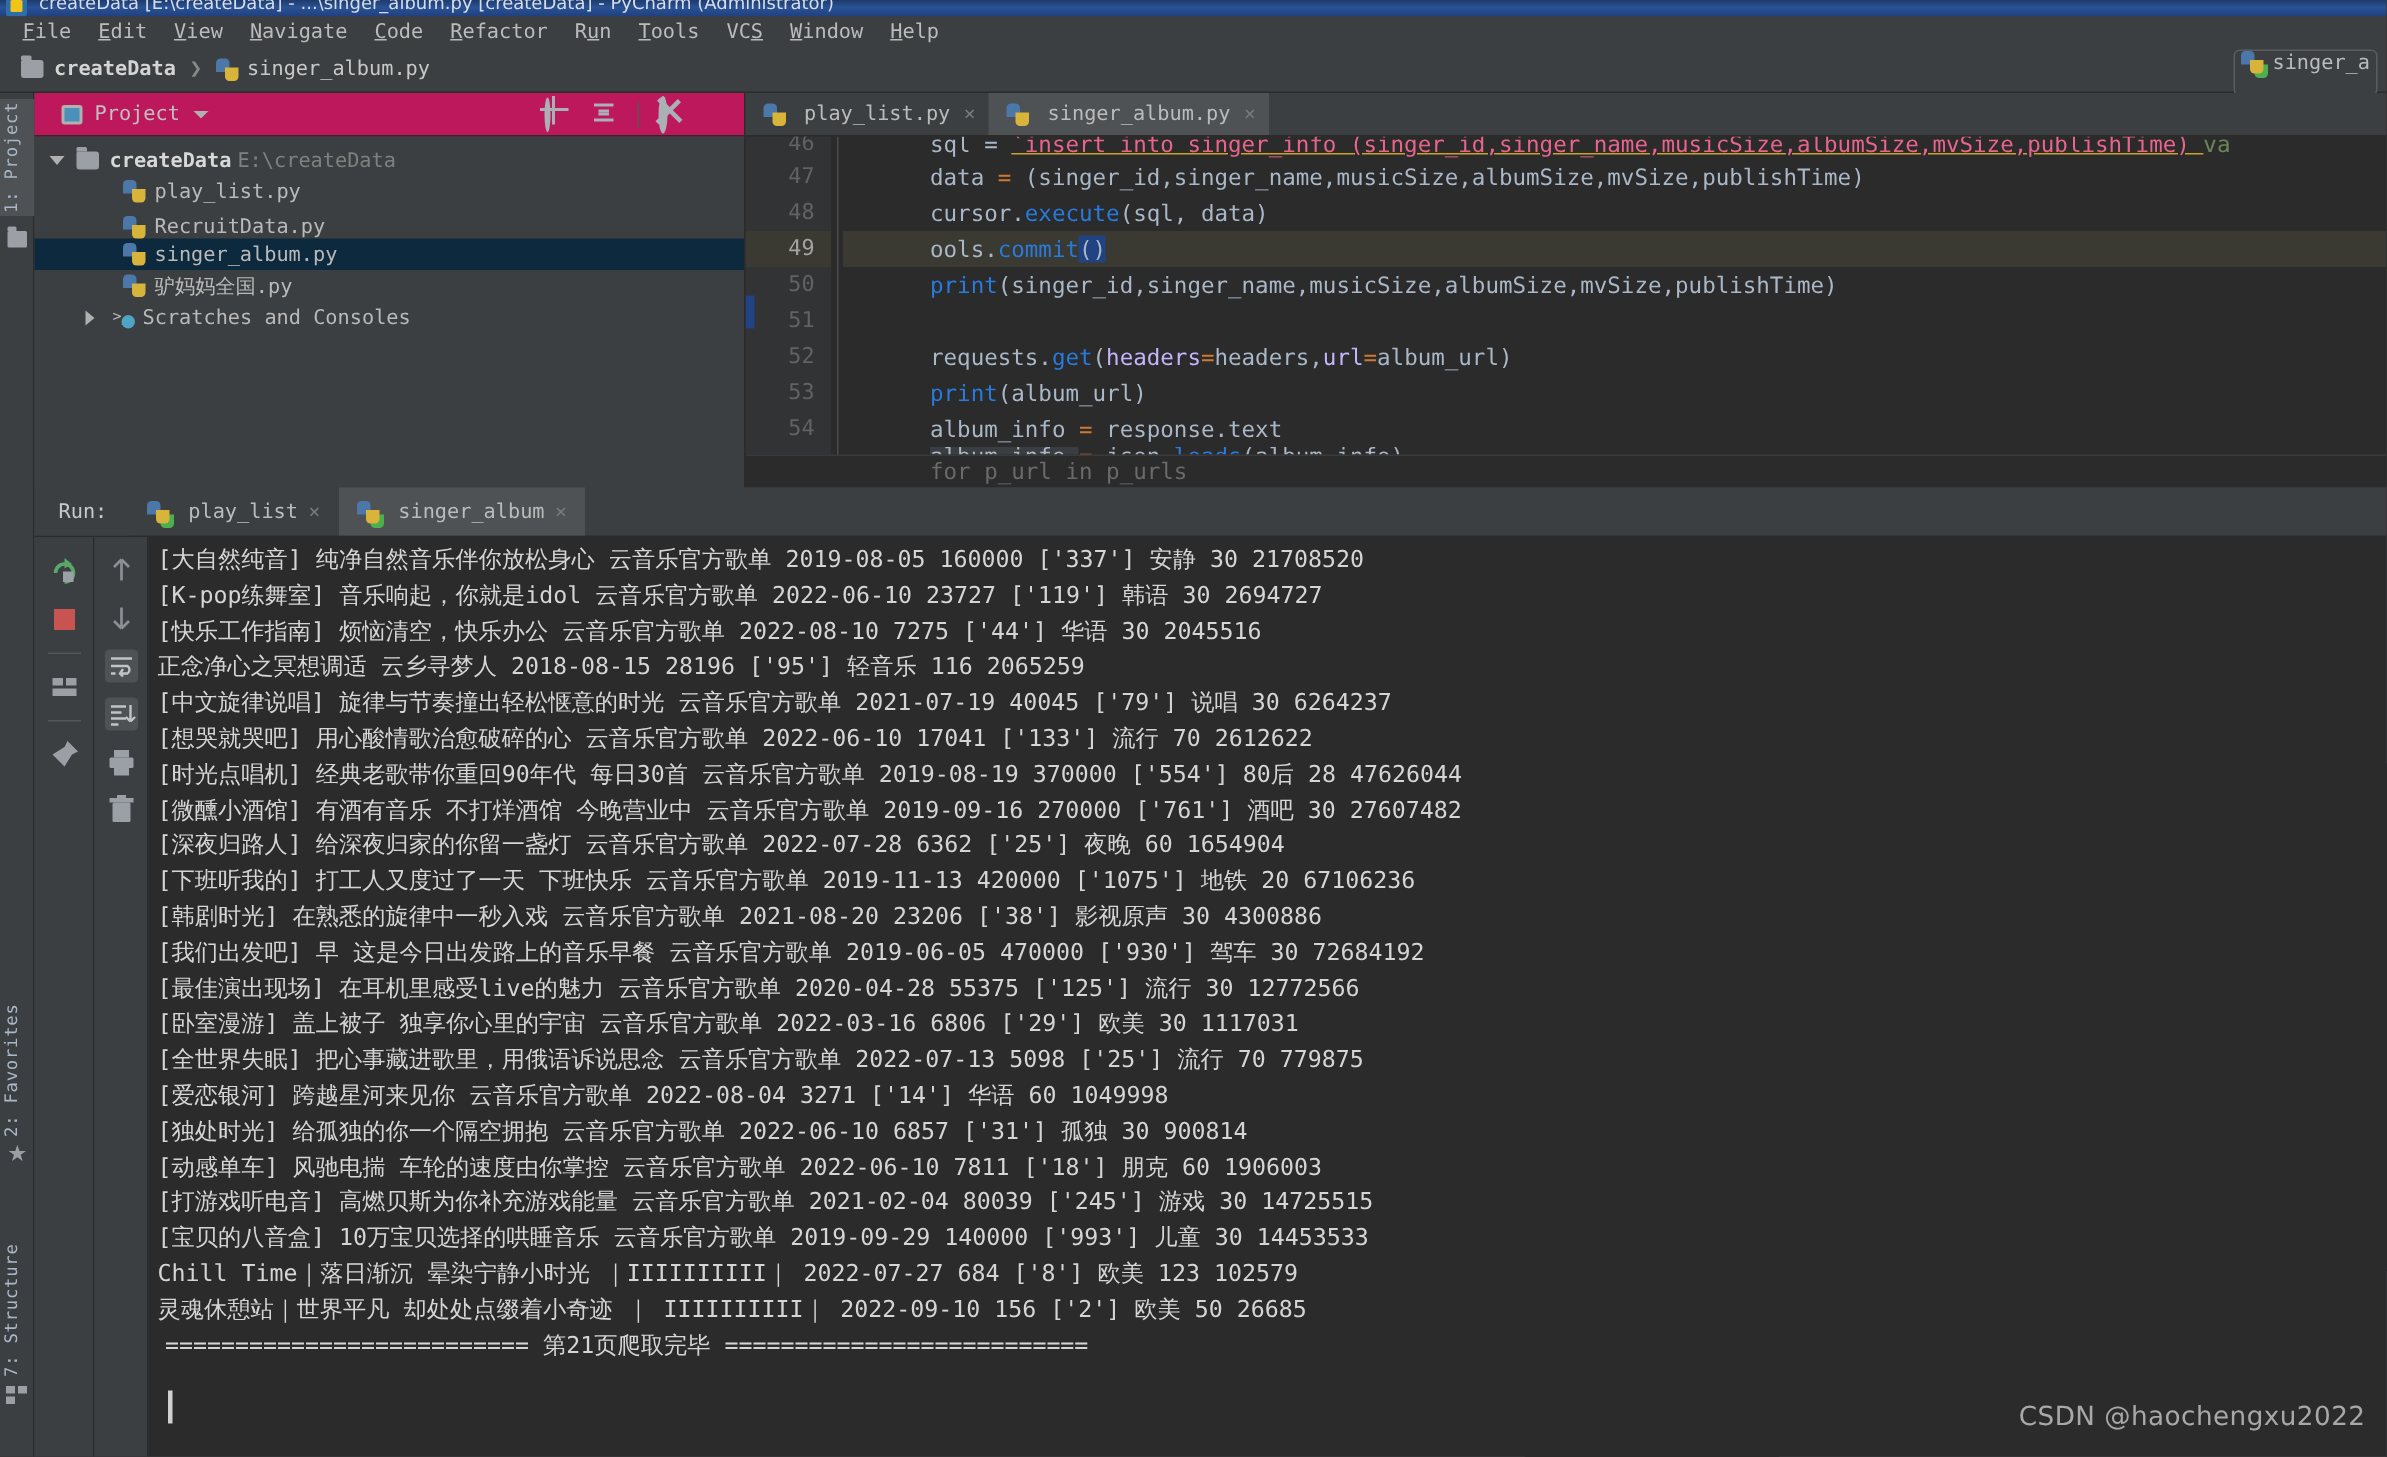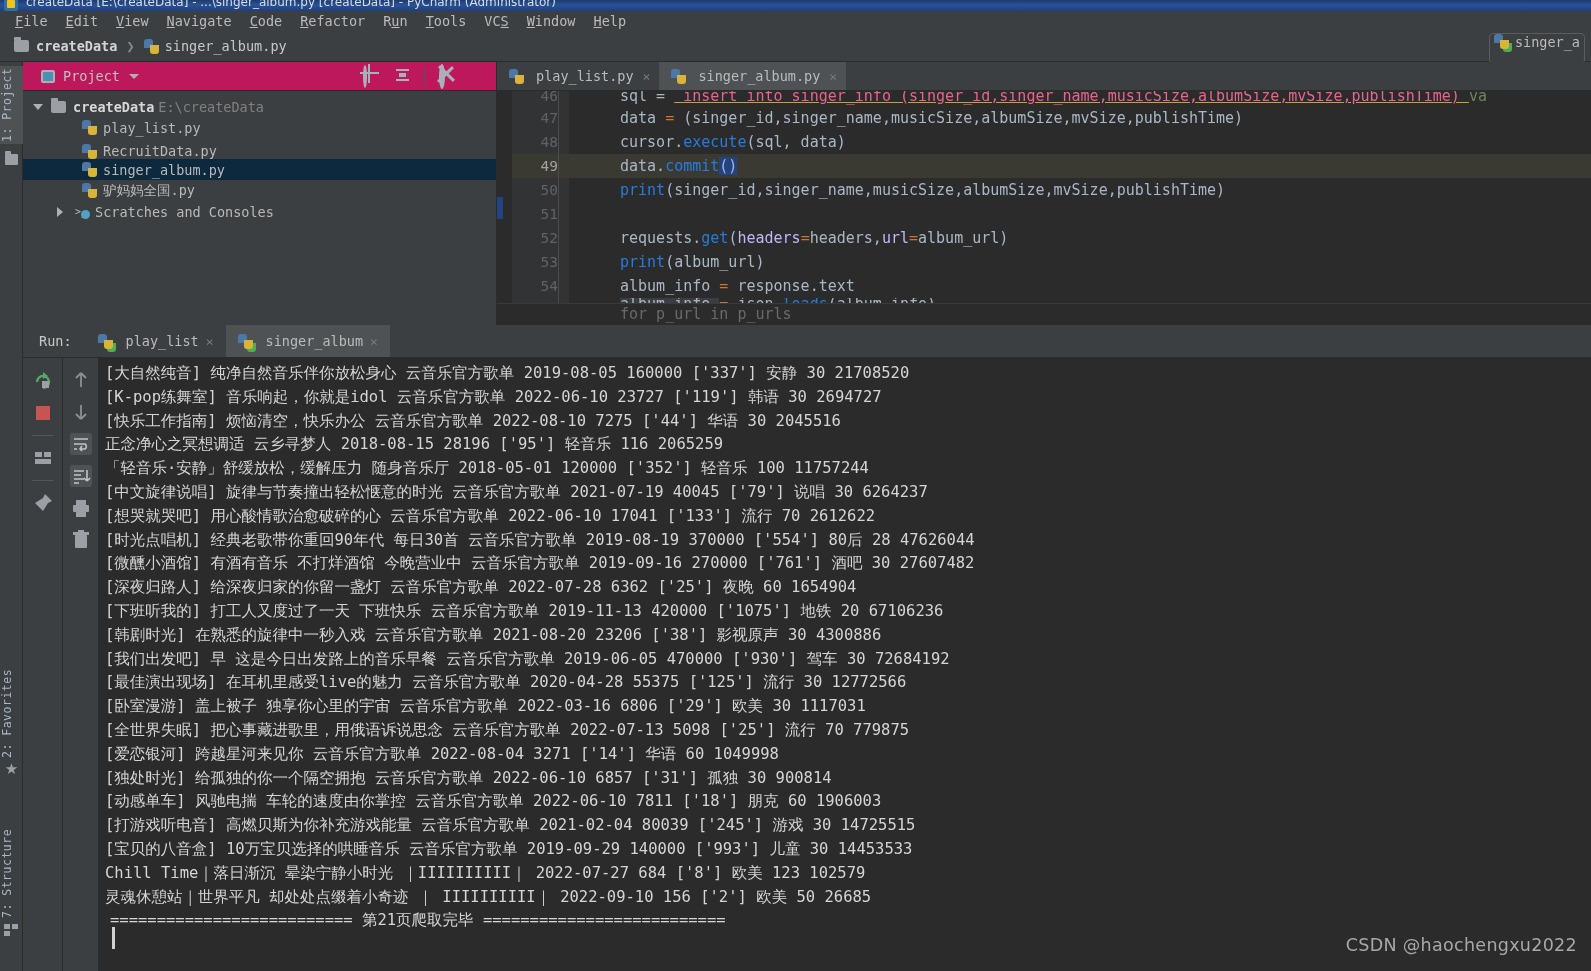--- a/index.html
+++ b/index.html
@@ -196,21 +196,21 @@
   .etab {
     display: flex; align-items: center; padding: 0 9px 0 12px; gap: 6px;
     font-size: 13.5px; color: #bbbbbb; white-space: nowrap;
     font-family: "DejaVu Sans Mono", "Liberation Mono", monospace;
   }
   .etab.active { background: #4e5254; }
   .etab .x { color: #7b7b7b; font-size: 13px; margin-left: 3px; }
 
   .code-wrap { position: relative; height: 234px; overflow: hidden; background: #2b2b2b; }
   .gutter {
-    position: absolute; top: 0; left: 15px; width: 57px; height: 234px;
+    position: absolute; top: 0; left: 0; width: 57px; height: 234px;
     background: #313335;
   }
   .gutter-line {
     height: 24px; line-height: 24px; text-align: right; padding-right: 11px;
     font-size: 14.5px; color: #606366;
     font-family: "DejaVu Sans Mono", "Liberation Mono", monospace;
   }
   .gutter-line.cur { color: #a4a3a3; background: #3a3a32; }
   .gutter-sep { position:absolute; left:61px; top:0; width:1px; height:234px; background:#4b4b4b;}
   .code-lines { position: absolute; top: 0; left: 65px; right: 0; }
@@ -427,21 +427,21 @@
         <div class="gutter-line">54</div>
         <div class="gutter-line">55</div>
       </div>
       <div class="gutter-sep"></div>
       <div class="editor-side-marker"></div>
 
       <div class="code-lines">
         <div class="cline" style="height:15px;line-height:10px;overflow:hidden;"><span class="tok-op">sql = </span><span class="tok-sql">`insert into singer_info (singer_id,singer_name,musicSize,albumSize,mvSize,publishTime) </span><span class="tok-str">va</span></div>
         <div class="cline"><span>data </span><span class="tok-kw">=</span><span> (singer_id,singer_name,musicSize,albumSize,mvSize,publishTime)</span></div>
         <div class="cline"><span>cursor.</span><span class="tok-call">execute</span><span>(sql, data)</span></div>
-        <div class="cline cur"><span>data.</span><span class="tok-call">commit</span><span class="sel-box">()</span></div>
+        <div class="cline cur"><span>ools.</span><span class="tok-call">commit</span><span class="sel-box">()</span></div>
         <div class="cline"><span class="tok-call">print</span><span>(singer_id,singer_name,musicSize,albumSize,mvSize,publishTime)</span></div>
         <div class="cline"></div>
         <div class="cline"><span>requests.</span><span class="tok-call">get</span><span>(</span><span class="tok-param">headers</span><span class="tok-kw">=</span><span>headers,</span><span class="tok-param">url</span><span class="tok-kw">=</span><span>album_url)</span></div>
         <div class="cline"><span class="tok-call">print</span><span>(album_url)</span></div>
         <div class="cline"><span>album_info </span><span class="tok-kw">=</span><span> response.text</span></div>
         <div class="cline" style="height:14px;line-height:12px;overflow:hidden;"><span style="background:#3a3d41;">album_info </span><span class="tok-kw">=</span><span> json.</span><span class="tok-call">loads</span><span>(album_info)</span></div>
       </div>
 
       <div class="editor-breadcrumb-bar"></div>
       <div class="ghost-line">for p_url in p_urls</div>
@@ -530,21 +530,20 @@
             <rect x="8" y="1" width="6" height="3" fill="#9aa0a6"></rect>
           </svg>
         </div>
       </div>
 
       <div class="console">
         <div class="cl">[大自然纯音] 纯净自然音乐伴你放松身心 云音乐官方歌单 2019-08-05 160000 ['337'] 安静 30 21708520</div>
         <div class="cl">[K-pop练舞室] 音乐响起，你就是idol 云音乐官方歌单 2022-06-10 23727 ['119'] 韩语 30 2694727</div>
         <div class="cl">[快乐工作指南] 烦恼清空，快乐办公 云音乐官方歌单 2022-08-10 7275 ['44'] 华语 30 2045516</div>
         <div class="cl">正念净心之冥想调适 云乡寻梦人 2018-08-15 28196 ['95'] 轻音乐 116 2065259</div>
-        <div class="cl">「轻音乐·安静」舒缓放松，缓解压力 随身音乐厅 2018-05-01 120000 ['352'] 轻音乐 100 11757244</div>
         <div class="cl">[中文旋律说唱] 旋律与节奏撞出轻松惬意的时光 云音乐官方歌单 2021-07-19 40045 ['79'] 说唱 30 6264237</div>
         <div class="cl">[想哭就哭吧] 用心酸情歌治愈破碎的心 云音乐官方歌单 2022-06-10 17041 ['133'] 流行 70 2612622</div>
         <div class="cl">[时光点唱机] 经典老歌带你重回90年代 每日30首 云音乐官方歌单 2019-08-19 370000 ['554'] 80后 28 47626044</div>
         <div class="cl">[微醺小酒馆] 有酒有音乐 不打烊酒馆 今晚营业中 云音乐官方歌单 2019-09-16 270000 ['761'] 酒吧 30 27607482</div>
         <div class="cl">[深夜归路人] 给深夜归家的你留一盏灯 云音乐官方歌单 2022-07-28 6362 ['25'] 夜晚 60 1654904</div>
         <div class="cl">[下班听我的] 打工人又度过了一天 下班快乐 云音乐官方歌单 2019-11-13 420000 ['1075'] 地铁 20 67106236</div>
         <div class="cl">[韩剧时光] 在熟悉的旋律中一秒入戏 云音乐官方歌单 2021-08-20 23206 ['38'] 影视原声 30 4300886</div>
         <div class="cl">[我们出发吧] 早 这是今日出发路上的音乐早餐 云音乐官方歌单 2019-06-05 470000 ['930'] 驾车 30 72684192</div>
         <div class="cl">[最佳演出现场] 在耳机里感受live的魅力 云音乐官方歌单 2020-04-28 55375 ['125'] 流行 30 12772566</div>
         <div class="cl">[卧室漫游] 盖上被子 独享你心里的宇宙 云音乐官方歌单 2022-03-16 6806 ['29'] 欧美 30 1117031</div>

